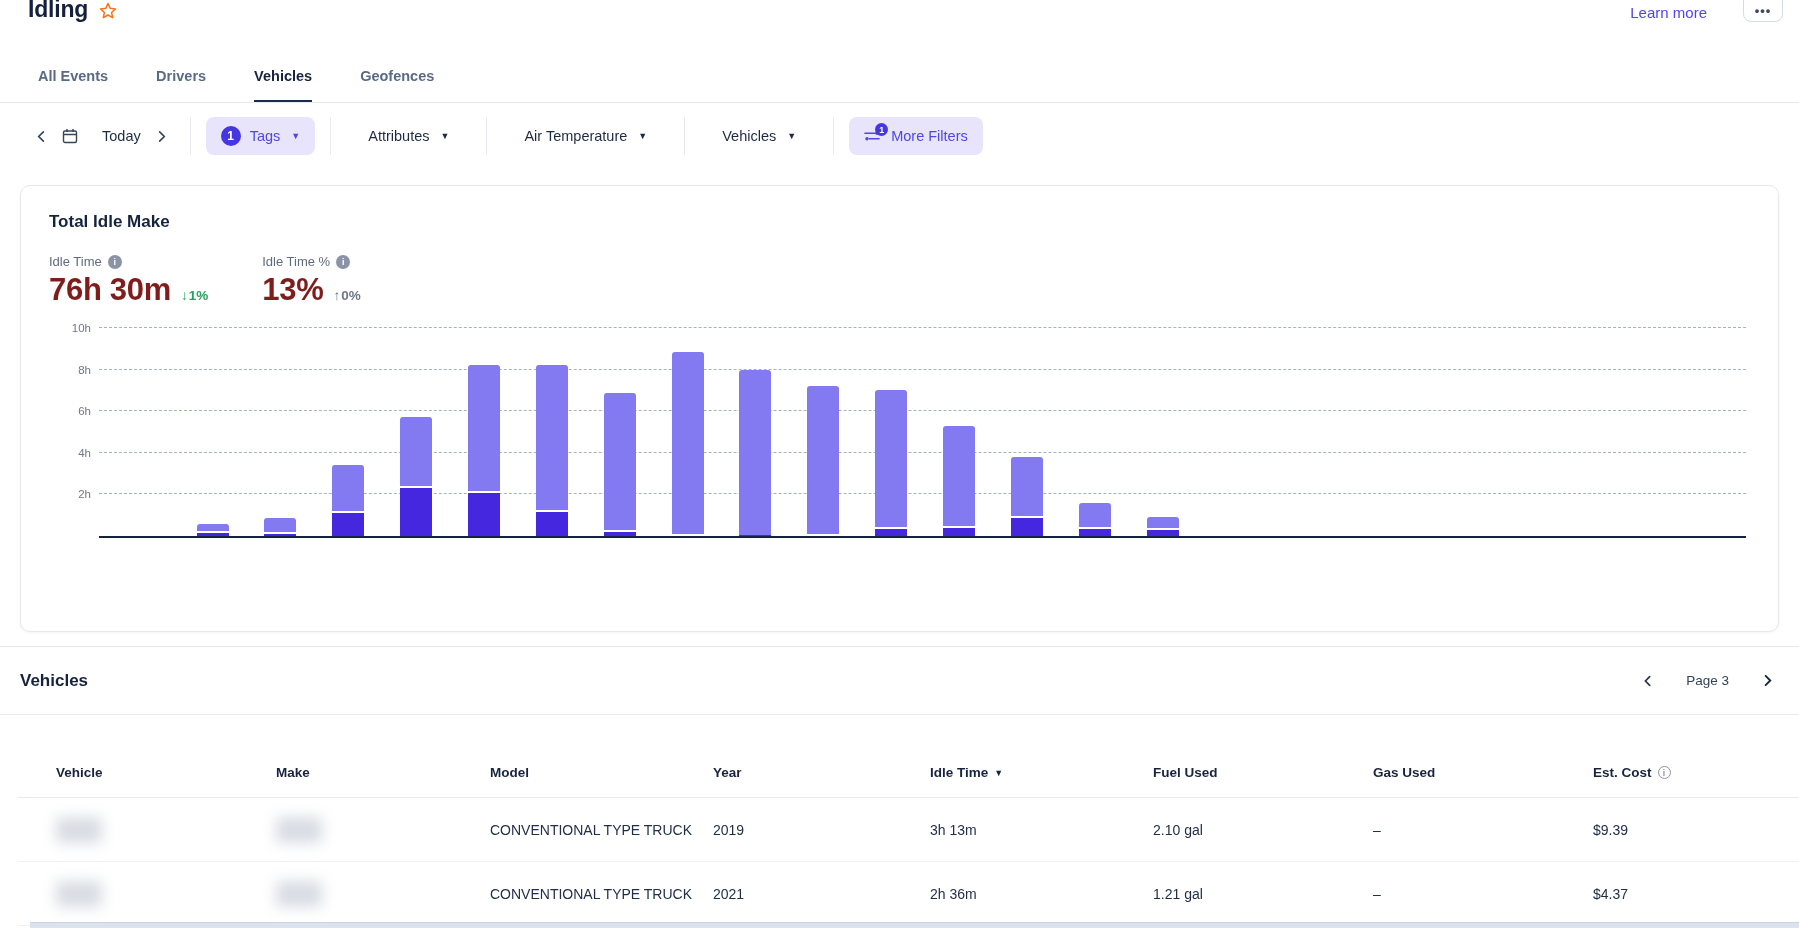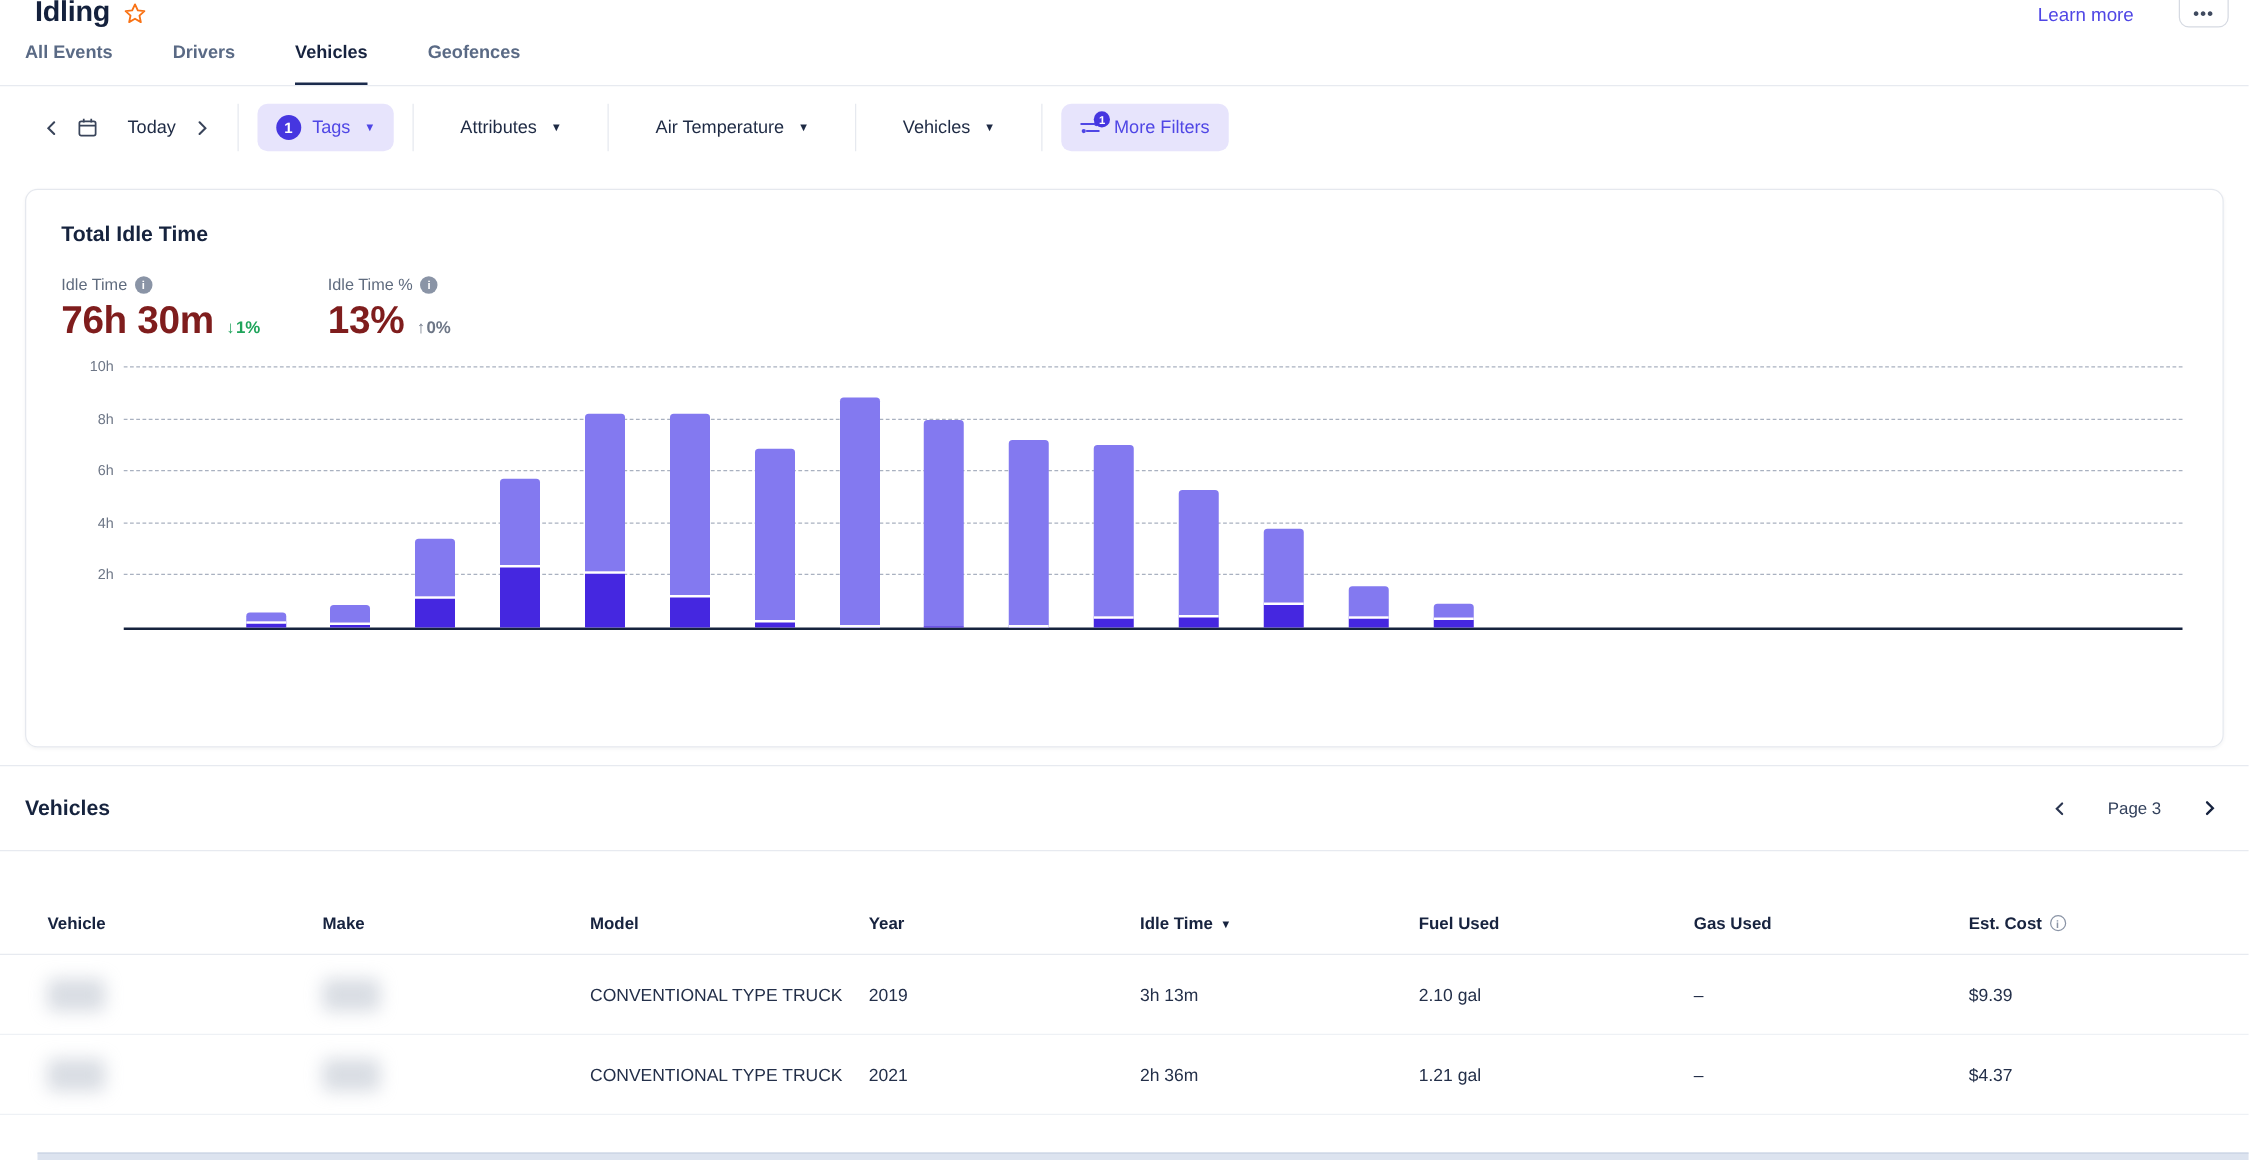--- a/index.html
+++ b/index.html
@@ -12,21 +12,21 @@
   .title-group { display: flex; align-items: center; gap: 10px; margin-top: -4px; }
   .page-title { font-size: 23px; font-weight: 700; color: #14213d; letter-spacing: -0.2px; }
   .star-icon svg { display: block; margin-top: 3px; }
   .top-actions { display: flex; align-items: flex-start; gap: 36px; }
   .learn-more { color: var(--accent,#4f46e5); font-size: 15px; margin-top: 4px; cursor: pointer; }
   .menu-btn { width: 40px; height: 32px; border: 1px solid #d6dae2; border-radius: 8px;
     background: #fff; color: #3f4a5f; font-size: 13px; font-weight: 700; letter-spacing: 1px;
     display: flex; align-items: center; justify-content: center; margin-top: -10px; padding-top: 8px; cursor: pointer; }
 
   
-  .tabs { display: flex; gap: 48px; padding-left: 20px; border-bottom: 1px solid #e7eaf0; }
+  .tabs { display: flex; gap: 48px; padding-left: 38px; margin-top: 34px; border-bottom: 1px solid #e7eaf0; }
   .tab { font-size: 14.5px; font-weight: 700; color: #5a6a85; padding-bottom: 16px;
     border-bottom: 2.5px solid transparent; cursor: pointer; }
   .tab.active { color: #17233f; border-bottom-color: #1b2b4c; }
 
   
   .filterbar { display: flex; align-items: center; margin: 13px 0 0 28px; height: 40px; }
   .nav-chevron { width: 26px; height: 28px; display: flex; align-items: center; justify-content: center; cursor: pointer; }
   .date-group { display: flex; align-items: center; gap: 24px; margin: 0 8px; cursor: pointer; }
   .date-label { font-size: 14.5px; color: #1e2a44; }
   .vdiv { width: 1px; height: 38px; background: #e6e9ef; margin: 0 15px; }
@@ -66,21 +66,21 @@
   
   .section-head { margin-top: 14px; border-top: 1px solid #e7eaf0; border-bottom: 1px solid #e7eaf0;
     height: 69px; display: flex; align-items: center; justify-content: space-between; padding: 0 20px; }
   .section-title { font-size: 17px; font-weight: 700; color: #16233e; }
   .pager { display: flex; align-items: center; gap: 26px; }
   .page-label { font-size: 13.5px; color: #33415c; }
   .pager-btn { display: flex; align-items: center; justify-content: center; width: 24px; height: 24px; cursor: pointer; }
 
   
   .thead, .trow { display: grid; grid-template-columns: 220px 214px 223px 217px 223px 220px 220px 1fr;
-    padding-left: 38px; align-items: center; }
+    padding-left: 38px; align-items: center; margin-left: 18px; }
   .thead { padding-top: 50px; padding-bottom: 17px; border-bottom: 1px solid #e7eaf0;
     font-size: 13.5px; font-weight: 700; color: #17233f; align-items: end; }
   .th { display: flex; align-items: center; gap: 6px; }
   .sort-arrow { font-size: 9px; color: #17233f; }
   .info-outline { width: 13px; height: 13px; border-radius: 50%; border: 1.3px solid #8a94a6;
     color: #8a94a6; font-size: 8.5px; font-weight: 700; display: inline-flex;
     align-items: center; justify-content: center; }
   .trow { height: 64px; border-bottom: 1px solid #eef1f5; font-size: 14px; color: #232f49; cursor: pointer; }
   .blob { width: 46px; height: 26px; background: #b2bac7; border-radius: 4px; filter: blur(7px); opacity: .5; }
 
@@ -168,21 +168,21 @@
         <path d="M5.5 9.8H15"></path>
           <circle cx="3" cy="9.8" r="1.7" fill="#4f46e5" stroke="none"></circle>
       </svg>
       <span class="badge-mini">1</span>
     </span>
     <span>More Filters</span>
   </div>
 </div>
 
 <div class="card">
-  <div class="card-title">Total Idle Time</div>
+  <div class="card-title">Total Idle Make</div>
 
   <div class="metrics">
     <div>
       <div class="metric-label">
         <span>Idle Time</span>
         <span class="info-dot">i</span>
       </div>
       <div class="metric-value-row">
         <span class="metric-value">76h 30m</span>
         <span class="delta" style="color: rgb(31, 164, 91);">

